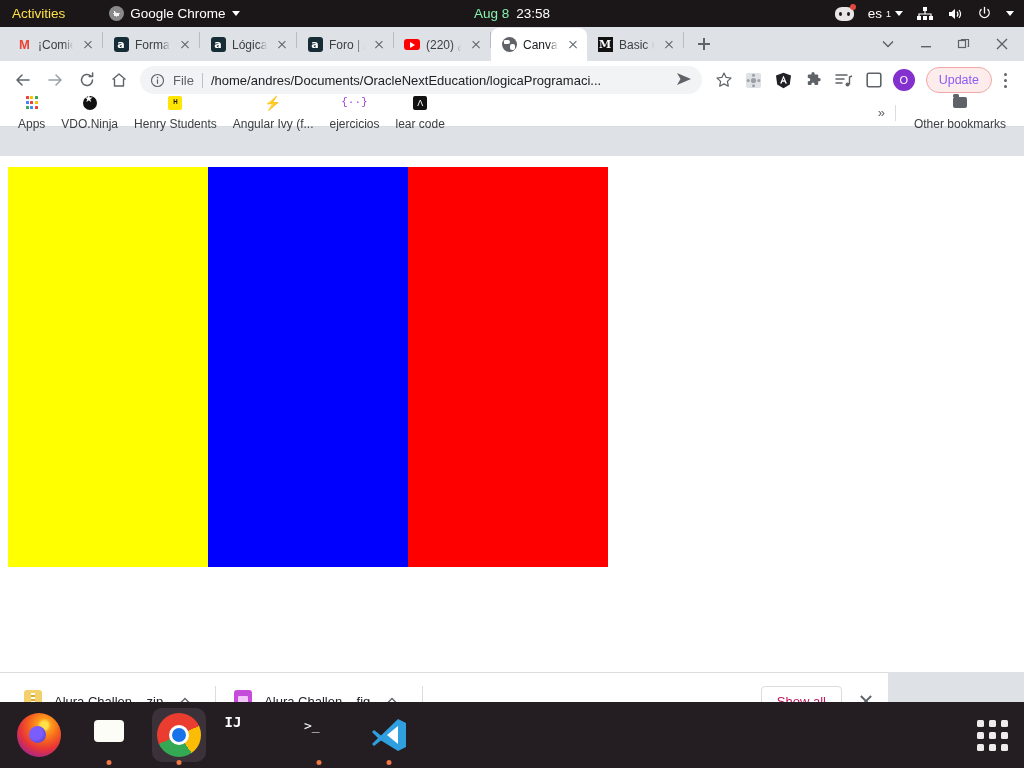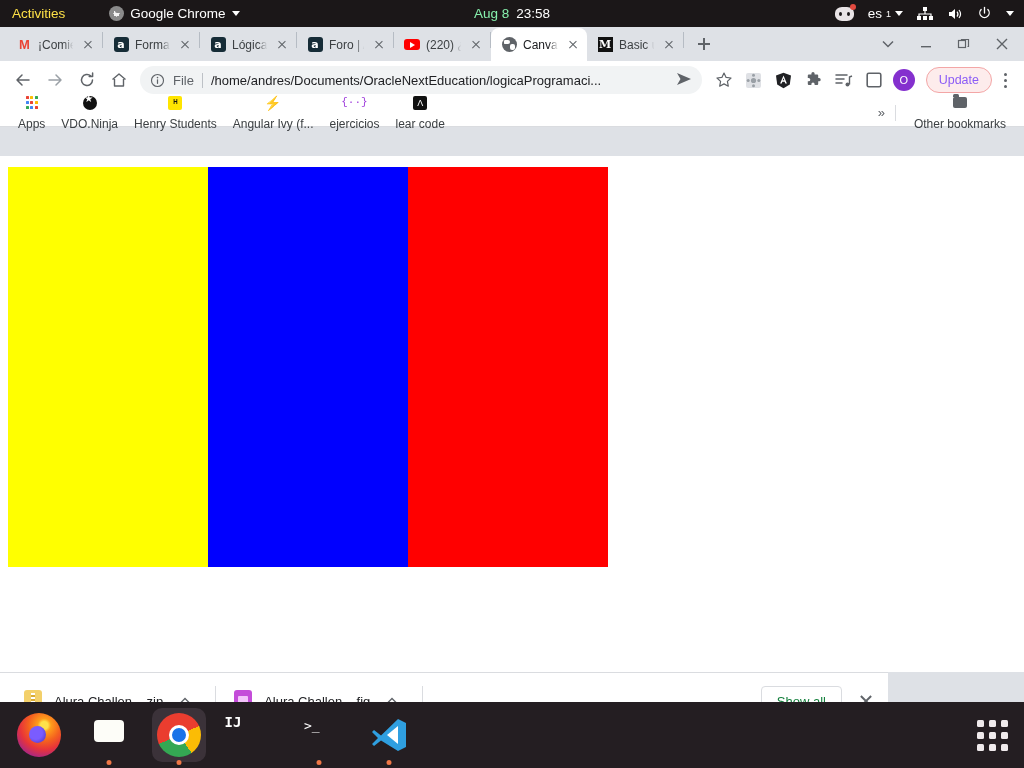--- a/index.html
+++ b/index.html
@@ -170,21 +170,21 @@
   .dl-zip { background:#f3d06a; }
   .dl-zip::after{ content:""; position:absolute; left:7px; top:3px; width:4px; height:13px;
     background:repeating-linear-gradient(#fff 0 2px, #d8ab34 2px 4px); }
   .dl-fig { background:#c44cd9; }
   .dl-fig::after{ content:""; position:absolute; left:4px; top:6px; width:10px; height:9px; background:#f3c3fb; border-radius:1px;}
   .dl-name { font-size:13px; color:#202124; white-space:nowrap; }
   .dl-chev { width:20px; height:20px; display:flex; align-items:center; justify-content:center; }
   .dl-sep { width:1px; height:30px; background:#dadce0; margin:0 6px; }
   .dl-right { margin-left:auto; display:flex; align-items:center; gap:14px; }
   .showall {
-    border:1px solid #dadce0; border-radius:4px; color:#15803d; font-size:13px;
+    border:1px solid #dadce0; border-radius:4px; color:#be185d; font-size:13px;
     padding:7px 15px; background:#fff;
   }
   .dl-close { width:20px; height:20px; position:relative; }
   .dl-close::before,.dl-close::after{ content:""; position:absolute; left:3px; top:9.3px; width:14px; height:1.5px; background:#5f6368;}
   .dl-close::before{ transform:rotate(45deg);} .dl-close::after{ transform:rotate(-45deg);}
 
   
   .dock {
     position:absolute; top:702px; left:0; width:1024px; height:66px; background:#241e22;
     display:flex; align-items:center;

